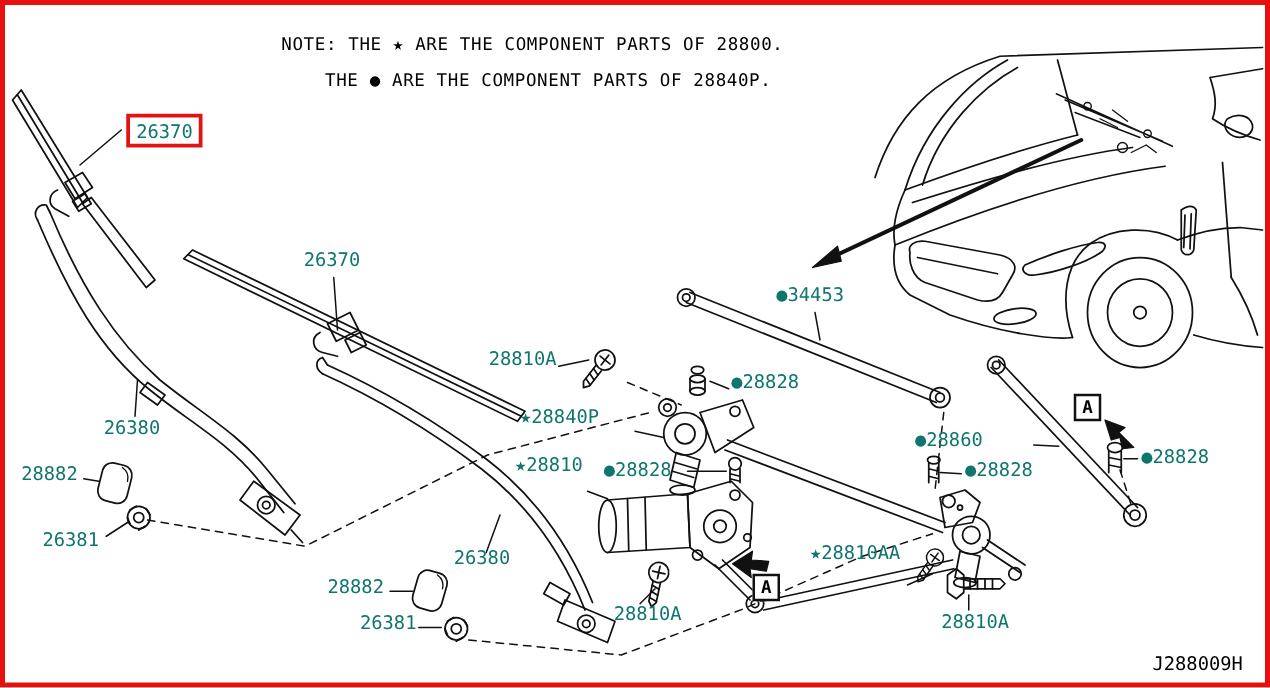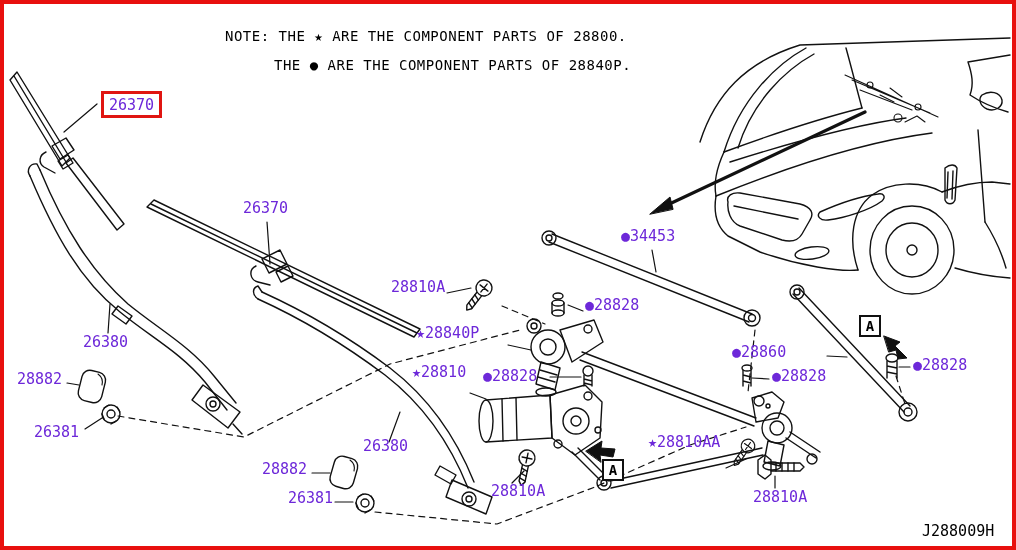--- a/index.html
+++ b/index.html
@@ -4,21 +4,21 @@
 <style>
   html,body{margin:0;padding:0;background:#888;}
   .frame{position:relative;width:1016px;height:550px;background:#ffffff;overflow:hidden;
          font-family:"DejaVu Sans Mono","DejaVu Sans",monospace;}
   .red-border{position:absolute;inset:0;border:4px solid #e8100e;box-sizing:border-box;
               pointer-events:none;z-index:6;}
   .watermark{position:absolute;left:446px;top:326px;z-index:0;
              font-family:"DejaVu Sans",sans-serif;font-weight:bold;font-size:96px;
              color:#dedede;letter-spacing:8px;line-height:1;user-select:none;}
   svg.art{position:absolute;left:0;top:0;z-index:1;}
-  .part-label{position:absolute;z-index:3;font-size:15px;color:#6d28d9;white-space:nowrap;
+  .part-label{position:absolute;z-index:3;font-size:15px;color:#0f766e;white-space:nowrap;
               line-height:16px;}
   .sel-box{position:absolute;z-index:3;border:3px solid #e01511;padding:1px 5px;background:#fff;}
   .note-line{position:absolute;z-index:3;font-size:14px;color:#000;white-space:nowrap;
              letter-spacing:0.5px;}
   .ref-box{position:absolute;z-index:3;border:2px solid #111;width:18px;height:18px;
            display:flex;align-items:center;justify-content:center;
            font-size:14px;font-weight:bold;background:#fff;}
   .doc-code{position:absolute;z-index:3;font-size:15px;color:#000;white-space:nowrap;}
 </style>
 </head>
@@ -259,21 +259,21 @@
       <path d="M910 367 L899 367"></path>
       <path d="M726 468 L746 459"></path>
       <path d="M775 488 L775 476"></path>
     </g>
 
     <path fill="#111" stroke-width="1" d="M884 336 L900 342 L895 346 L907 358 L898 359 L896 350 L889 352 Z"></path>
     <path fill="#111" stroke-width="1" d="M586 451 L602 441 L601 448 L615 449 L613 457 L600 455 L601 462 Z"></path>
   </svg>
 
   <div class="note-line" style="left:225px;top:28px">NOTE: THE ★ ARE THE COMPONENT PARTS OF 28800.</div>
-  <div class="note-line" style="left:274px;top:57px">THE ● ARE THE COMPONENT PARTS OF 28840P.</div>
+  <div class="note-line" style="left:260px;top:57px">THE ● ARE THE COMPONENT PARTS OF 28840P.</div>
 
   <div class="sel-box" style="left:101px;top:91px">
     <span class="part-label" style="position:static">26370</span>
   </div>
 
   <div class="part-label" style="left:243px;top:200px">26370</div>
   <div class="part-label" style="left:83px;top:334px">26380</div>
   <div class="part-label" style="left:17px;top:371px">28882</div>
   <div class="part-label" style="left:34px;top:424px">26381</div>
   <div class="part-label" style="left:363px;top:438px">26380</div>

